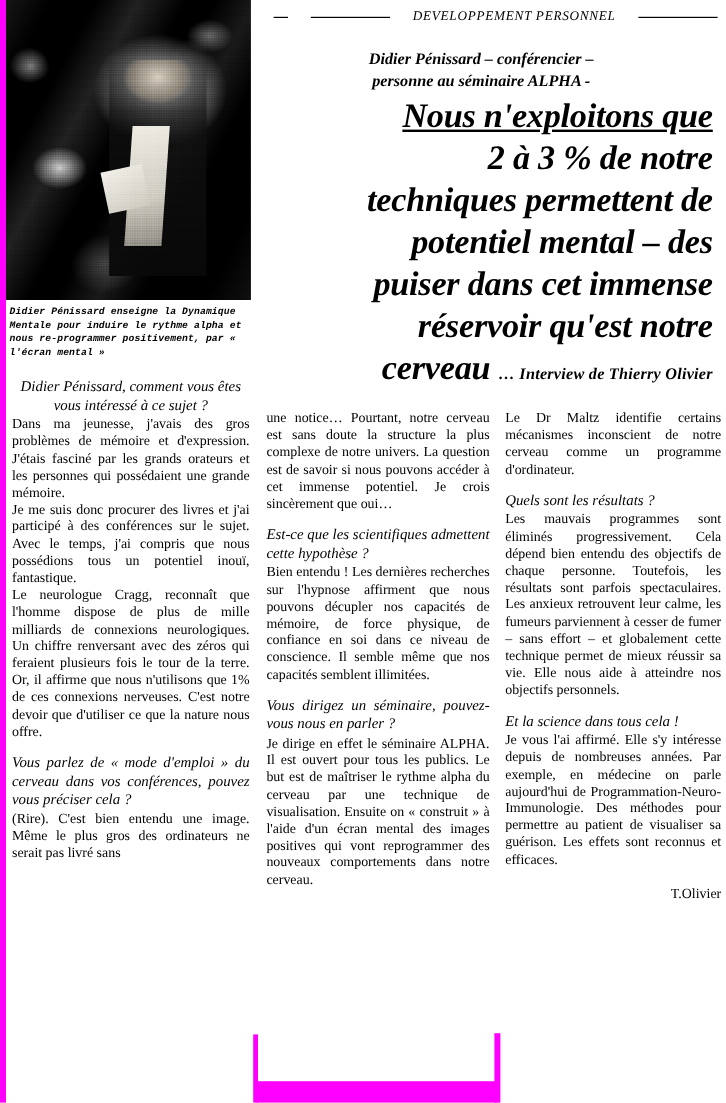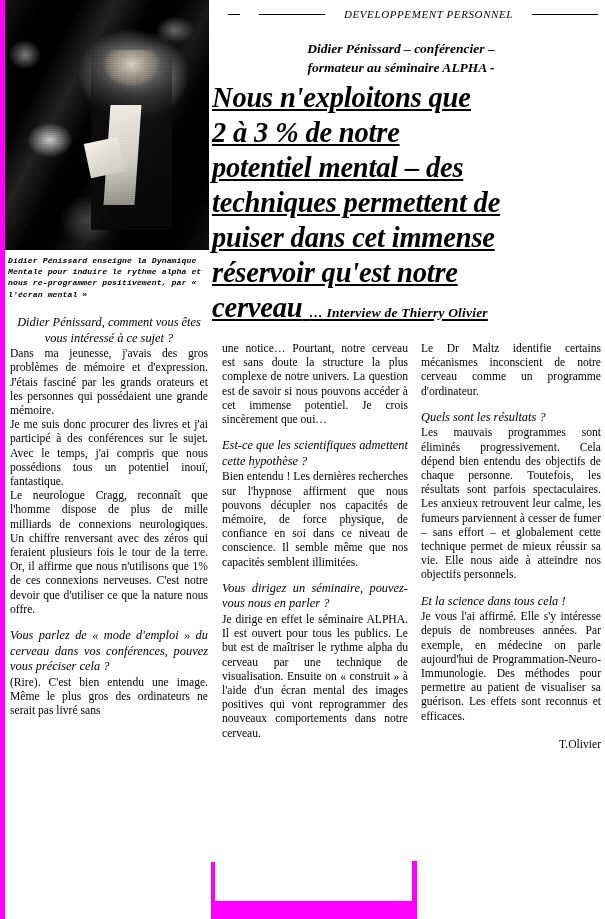--- a/index.html
+++ b/index.html
@@ -163,31 +163,30 @@
     text-align: center;
     font-family: "Liberation Serif", serif;
     font-style: italic;
     font-weight: bold;
     font-size: 13.5px;
     line-height: 18.5px;
   }
 
   .headline {
     position: absolute;
-    left: 212px;
+    left: 222px;
     top: 80px;
     width: 372px;
-    text-align: left;
+    text-align: right;
     font-family: "Liberation Serif", serif;
     font-style: italic;
     font-weight: bold;
     font-size: 28.5px;
     line-height: 35px;
     letter-spacing: -0.2px;
-    text-decoration: underline;
   }
   .headline .u { text-decoration: underline; text-underline-offset: 2px; }
   .headline .last-line {
     white-space: nowrap;
   }
   .headline .byline {
     font-size: 13.5px;
     font-weight: bold;
     font-style: italic;
     letter-spacing: 0.2px;
@@ -250,28 +249,28 @@
 
 <div class="masthead">
   <div class="rule short"></div>
   <div class="rule"></div>
   <div class="masthead-title">DEVELOPPEMENT PERSONNEL</div>
   <div class="rule"></div>
 </div>
 
 <div class="kicker">
   <div>Didier Pénissard – conférencier –</div>
-  <div>formateur au séminaire ALPHA -</div>
+  <div>personne au séminaire ALPHA -</div>
 </div>
 
 <div class="headline">
   <div class="u">Nous n'exploitons que</div>
   <div>2 à 3 % de notre</div>
+  <div>techniques permettent de</div>
   <div>potentiel mental – des</div>
-  <div>techniques permettent de</div>
   <div>puiser dans  cet immense</div>
   <div>réservoir qu'est notre</div>
   <div class="last-line">
     <span>cerveau</span>
     <span class="byline">… Interview de Thierry Olivier</span>
   </div>
 </div>
 
 <div class="col col-1">
   <div class="q first centered">Didier Pénissard, comment vous êtes vous intéressé à ce sujet ?</div>

